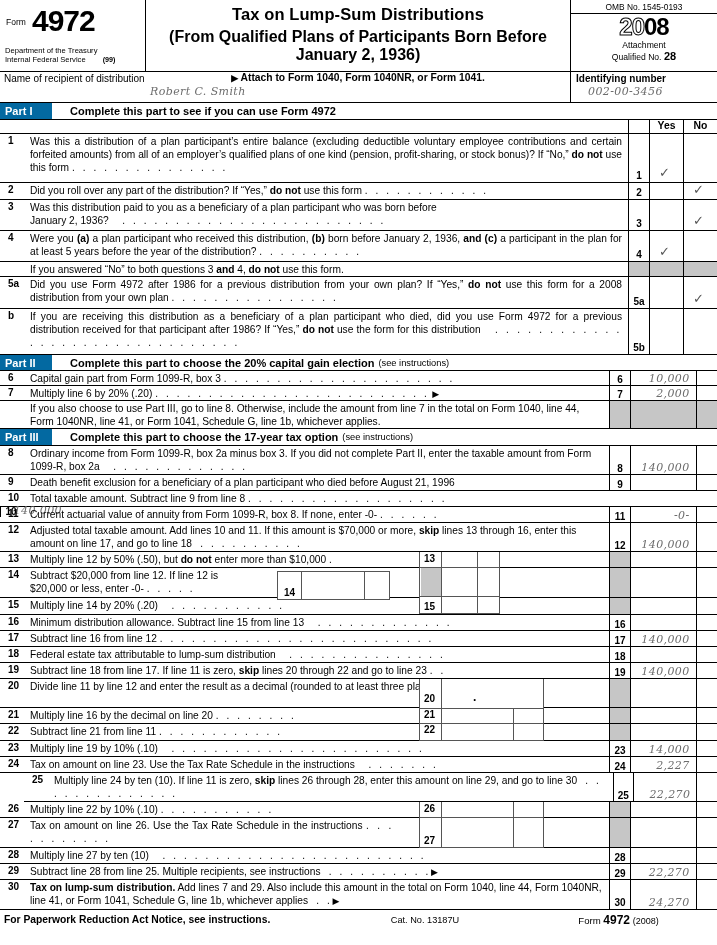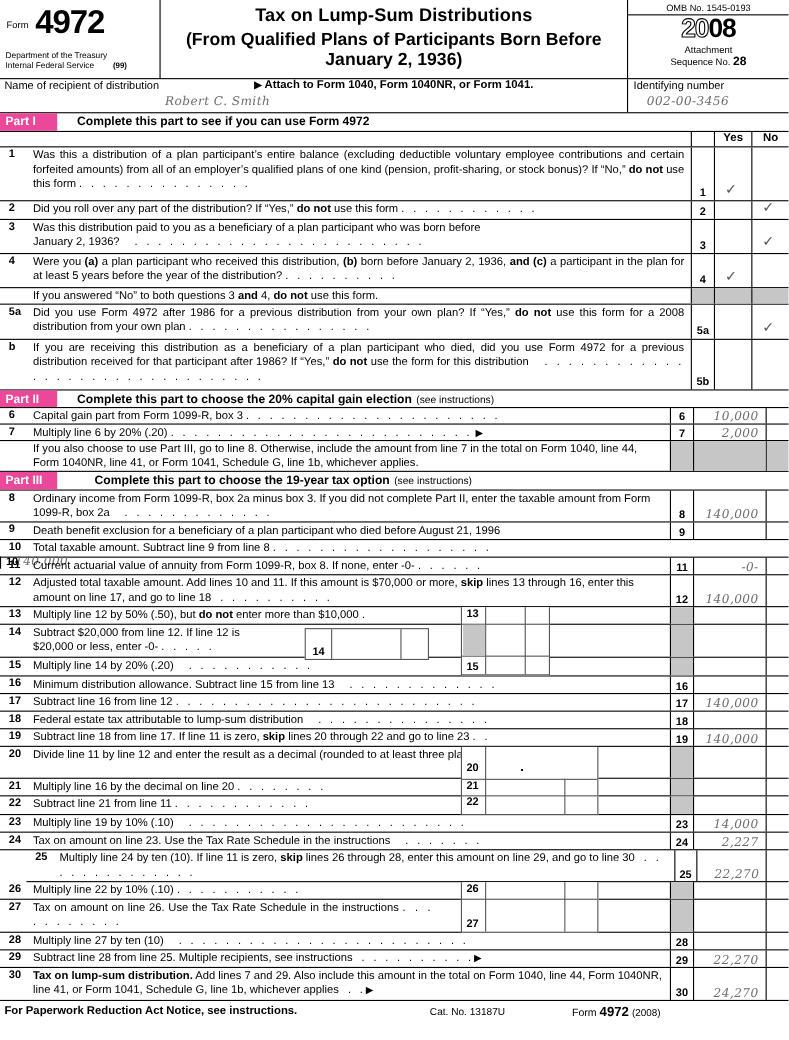--- a/index.html
+++ b/index.html
@@ -51,29 +51,29 @@
             -webkit-text-stroke:1px #000; letter-spacing:-1px; }
   .yr .y2 { font-size:24px; font-weight:bold; letter-spacing:-1px;}
   .attn { font-size:8.6px; text-align:center; line-height:10.5px; }
   .attn .sq { font-size:11px; font-weight:bold; }
 
   
   .namerow { display:flex; height:31px; border-bottom:1.6px solid #000; }
   .name-l { width:571px; border-right:1.6px solid #000; position:relative; padding-left:4px;}
   .name-r { width:146px; position:relative; padding-left:5px; }
   .fld-lbl { font-size:10px; padding-top:1px; display:block;}
-  .fld-lbl.b { font-weight:normal; }
+  .fld-lbl.b { font-weight:bold; }
   .fld-val { position:absolute; top:13px; }
   .name-l .fld-val { left:150px; }
   .name-r .fld-val { left:17px; }
 
   
   .partbar { display:flex; align-items:stretch; height:17px;
              border-bottom:1.4px solid #000; border-top:1.4px solid #000; }
-  .partbar .tag { background:#ec4899; color:#fff; font-weight:bold; font-size:11px;
+  .partbar .tag { background:#0369a1; color:#fff; font-weight:bold; font-size:11px;
                   padding:0 6px 0 5px; display:flex; align-items:center; min-width:52px;}
   .partbar .ttl { font-weight:bold; font-size:11px; display:flex; align-items:center;
                   padding-left:18px; }
   .partbar .ttl .note { font-weight:normal; font-size:9.3px; padding-left:4px; }
 
   
   .p1 { position:relative; }
   .p1-head { display:flex; height:14px; border-bottom:1px solid #000;}
   .p1-head .spacer { width:628px; }
   .p1-head .ynum { width:21px; border-left:1px solid #000;}
@@ -108,21 +108,21 @@
 
   
   .subbox { position:absolute; border:1px solid #555; background:#fff; }
   .subnum { position:absolute; font-weight:bold; font-size:10px; }
 
   
   .footer { display:flex; height:20px; align-items:center; border-top:1.6px solid #000;
             font-size:10.3px; }
   .footer .f1 { font-weight:bold; padding-left:4px; width:330px;}
   .footer .f2 { width:190px; text-align:center; font-size:9.2px;}
-  .footer .f3 { flex:1; text-align:left; padding-right:0; font-size:9.6px;}
+  .footer .f3 { flex:1; text-align:center; padding-right:0; font-size:9.6px;}
   .footer .f3 .fn { font-size:12px; font-weight:bold; }
   .footer .f3 .yr2 { font-size:9px; }
 </style>
 </head>
 <body>
 
 <div class="page">
 
   <div class="hdr">
     <div class="hdr-left">
@@ -141,21 +141,21 @@
         <span>Attach to Form 1040, Form 1040NR, or Form 1041.</span>
       </div>
     </div>
     <div class="hdr-right">
       <div class="omb">OMB No. 1545-0193</div>
       <div class="yr">
         <span class="y1">20</span><span class="y2">08</span>
       </div>
       <div class="attn">
         <div>Attachment</div>
-        <div><span>Sequence No.</span>
+        <div><span>Qualified No.</span>
              <span class="sq">28</span></div>
       </div>
     </div>
   </div>
 
   <div class="namerow">
     <div class="name-l">
       <span class="fld-lbl">Name of recipient of distribution</span>
       <span class="fld-val hand">Robert C. Smith</span>
     </div>
@@ -306,24 +306,24 @@
 
   <div class="arow" style="height:28px;border-bottom:1.4px solid #000;">
     <div class="adesc">
       <div class="t">If you also choose to use Part III, go to line 8. Otherwise, include the amount from line 7 in the total on Form 1040, line 44, Form 1040NR, line 41, or Form 1041, Schedule G, line 1b, whichever applies.</div>
     </div>
     <div class="anum gray"></div>
     <div class="aval gray"></div>
     <div class="acent gray"></div>
   </div>
 
-  <div class="partbar" style="border-top:none;gap:16px;">
+  <div class="partbar" style="border-top:none;">
     <div class="tag">Part III</div>
     <div class="ttl">
-      <span>Complete this part to choose the 19-year tax option</span>
+      <span>Complete this part to choose the 17-year tax option</span>
       <span class="note">(see instructions)</span>
     </div>
   </div>
 
   <div class="arow" style="height:29px;">
     <div class="adesc">
       <span class="qnum">8</span>
       <div class="t">Ordinary income from Form 1099-R, box 2a minus box 3. If you did not complete Part II, enter the taxable amount from Form 1099-R, box 2a <span class="dots">&nbsp; . . . . . . . . . . . . .</span></div>
     </div>
     <div class="anum">8</div>

